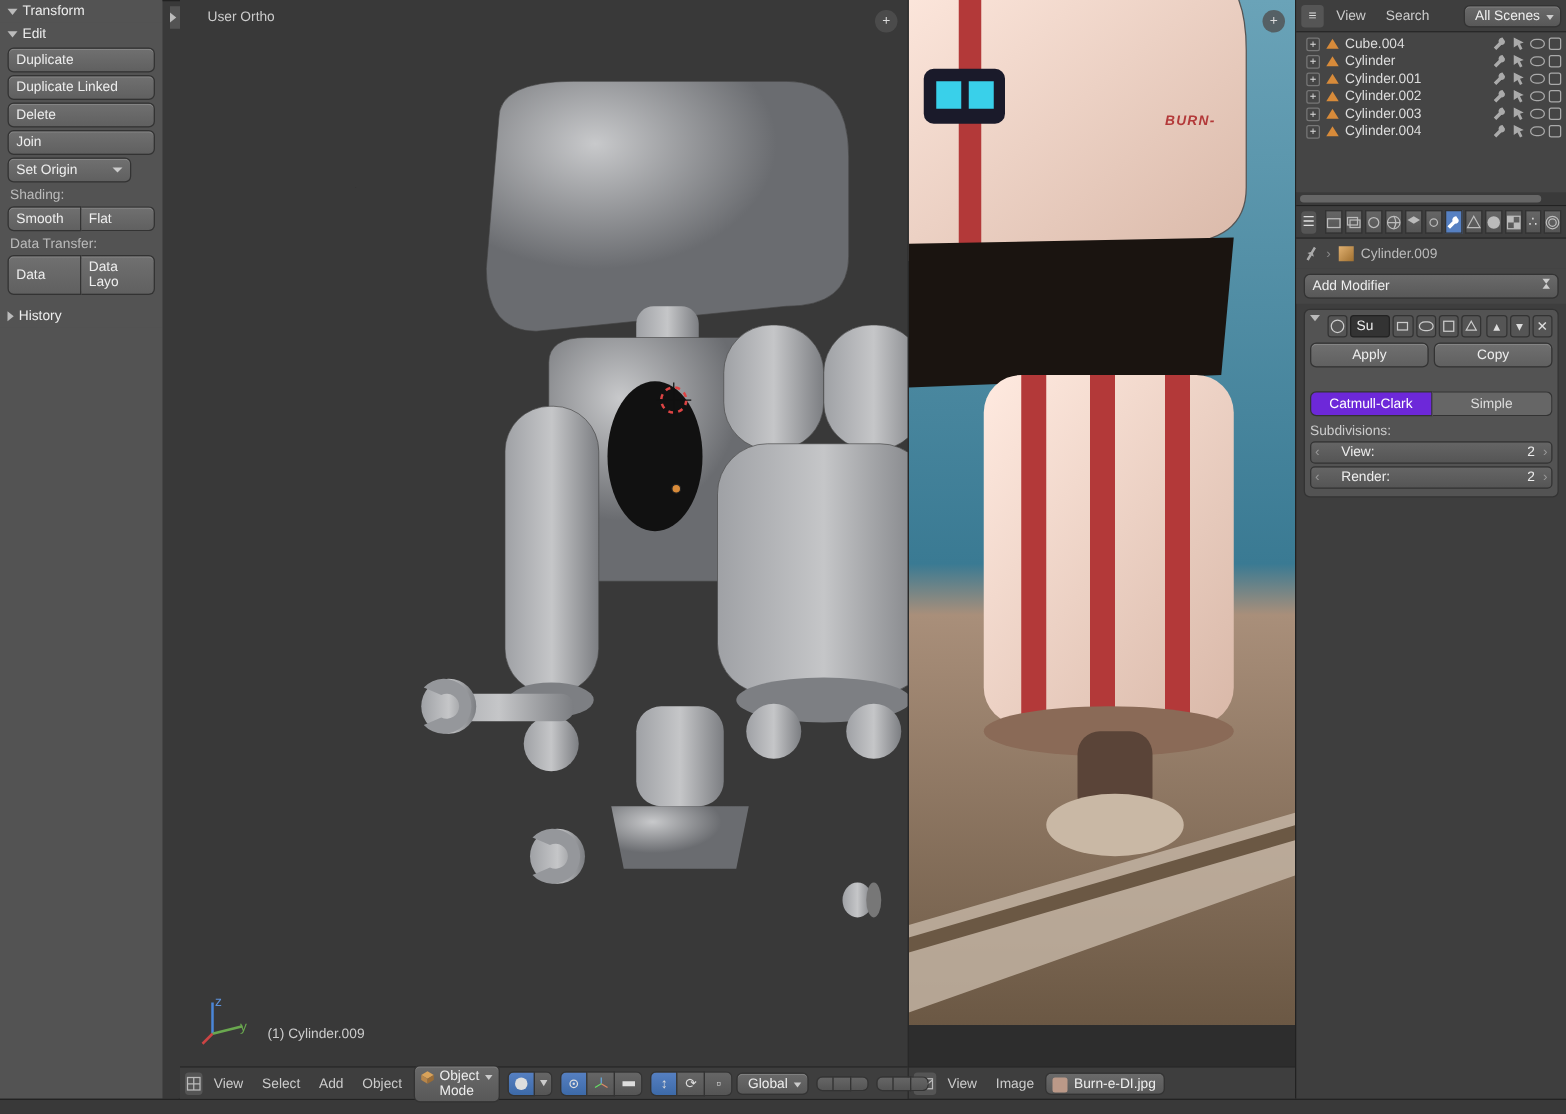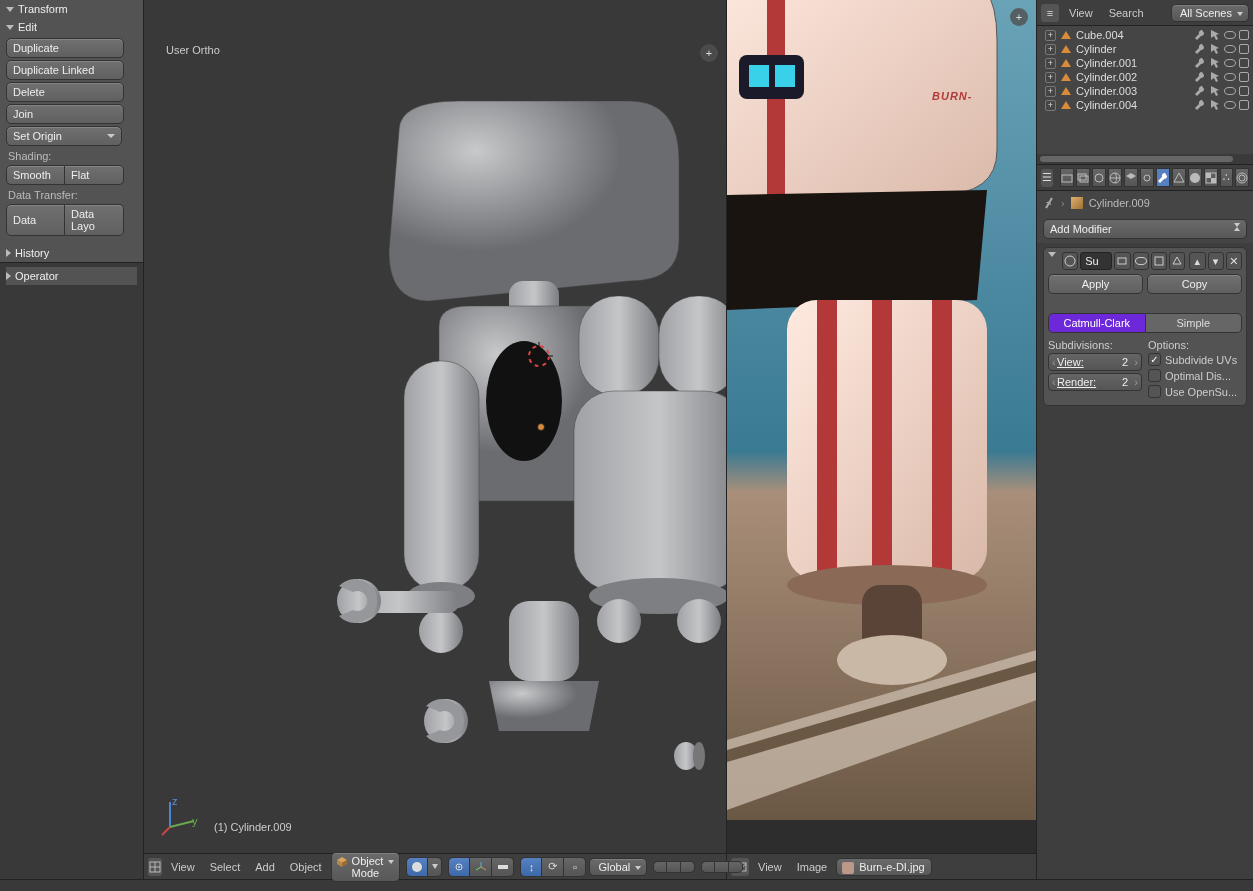--- a/index.html
+++ b/index.html
@@ -1,40 +1,40 @@
 <!DOCTYPE html>
 <html><head>
 <meta charset="utf-8">
 <style>
 * { box-sizing: border-box; margin: 0; padding: 0; font-family: sans-serif; font-size: 11px; user-select: none; }
 body { background: #393939; width: 1253px; height: 891px; overflow: hidden; display: flex; flex-direction: column; color: #ddd; }
 .main-area { flex: 1; display: flex; min-height: 0; }
 .main-area-bottom { height: 12px; background: #393939; border-top: 1px solid #222; }
 
 
-.tool-panel { width: 144px; background: #535353; border-right: 1px solid #222; display: flex; flex-direction: column; }
+.tool-panel { width: 144px; background: #535353; border-right: 1px solid #222; display: flex; flex-direction: row; }
 .panel-section-header { display: flex; align-items: center; padding: 3px 6px; background: #535353; cursor: pointer; }
 .tri-down { width: 0; height: 0; border-left: 4px solid transparent; border-right: 4px solid transparent; border-top: 5px solid #bbb; margin-right: 4px; }
 .tri-right { width: 0; height: 0; border-top: 4px solid transparent; border-bottom: 4px solid transparent; border-left: 5px solid #bbb; margin-right: 4px; }
 .panel-section-header span { font-weight: 500; color: #eee; }
 .panel-body { padding: 2px 6px 6px 6px; }
 .btn { background: linear-gradient(#707070, #606060); border: 1px solid #333; border-radius: 5px; padding: 3px 6px; color: #eee; cursor: pointer; display: inline-flex; align-items: center; margin-bottom: 2px; text-align: left; width: 118px; box-shadow: inset 0 1px rgba(255,255,255,0.15); }
 .btn-row { display: flex; gap: 0; }
 .btn-row .btn { border-radius: 0; margin-bottom: 2px; }
 .btn-row .btn:first-child { border-radius: 5px 0 0 5px; }
 .btn-row .btn:last-child { border-radius: 0 5px 5px 0; border-left: 0; }
-.btn-dropdown { width: 116px; justify-content: space-between; }
+.btn-dropdown { width: 99px; justify-content: space-between; }
 .btn-dropdown::after { content: ''; width: 0; height: 0; border-left: 4px solid transparent; border-right: 4px solid transparent; border-top: 4px solid #ccc; }
 .small-label { color: #bbb; padding: 2px 0 3px 2px; }
 
 .operator-panel { flex: 1; background: #393939; border-top: 1px solid #222; padding: 4px 6px; }
 
 
 .viewport-col { flex: 1; display: flex; flex-direction: column; min-width: 0; position: relative; }
-.viewport { flex: 1; background: #393939; position: relative; overflow: hidden; margin-top: 36px; }
+.viewport { flex: 1; background: #393939; position: relative; overflow: hidden; }
 .vp-label { position: absolute; top: 8px; left: 22px; color: #ccc; }
 .vp-obj-label { position: absolute; bottom: 20px; left: 70px; color: #ccc; }
 .vp-plus { position: absolute; top: 8px; right: 8px; width: 18px; height: 18px; border-radius: 9px; background: rgba(80,80,80,0.8); display: flex; align-items: center; justify-content: center; color: #ddd; cursor: pointer; }
 
 .robot { position: absolute; left: 165px; top: 65px; }
 .axis { position: absolute; left: 16px; bottom: 16px; width: 40px; height: 40px; }
 .grid-lines { position: absolute; inset: 0; }
 
 .viewport-header { height: 26px; background: #3e3e3e; border-top: 1px solid #222; display: flex; align-items: center; gap: 3px; padding: 0 4px; }
 .vh-icon { width: 18px; height: 18px; border-radius: 3px; display: flex; align-items: center; justify-content: center; background: #555; cursor: pointer; }
@@ -94,21 +94,21 @@
 .toggle-row .tbtn:first-child { border-radius: 5px 0 0 5px; }
 .toggle-row .tbtn:last-child { border-radius: 0 5px 5px 0; border-left: 0; }
 .tbtn.active { background: #6d28d9; color: #fff; }
 .tbtn.inactive { background: #666; }
 .mod-cols { display: flex; gap: 6px; }
 .mod-col { flex: 1; }
 .field-label { color: #ccc; padding: 2px 0; }
 .numfield { background: linear-gradient(#656565,#555); border: 1px solid #333; border-radius: 4px; padding: 2px 4px; display: flex; justify-content: space-between; color: #eee; margin-bottom: 2px; cursor: ew-resize; position: relative; }
 .numfield::before{content:'‹';position:absolute;left:3px;color:#999;}
 .numfield::after{content:'›';position:absolute;right:3px;color:#999;}
-.numfield span:first-child{margin-left:4px;text-decoration:underline;}
+.numfield span:first-child{margin-left:20px;}
 .numfield span:last-child{margin-right:9px;}
 .checkbox-row { display: flex; align-items: center; gap: 4px; margin-bottom: 3px; color: #ccc; }
 .checkbox { width: 13px; height: 13px; border: 1px solid #333; border-radius: 3px; background: #555; display: flex; align-items: center; justify-content: center; }
 .checkbox.checked::after { content: '✓'; font-size: 10px; color: #fff; }
 svg{display:block;}
 </style>
 </head>
 <body>
 
 <div class="main-area">
@@ -620,34 +620,19 @@
             <div class="field-label">Subdivisions:</div>
             <div class="numfield">
                 <span>View:</span>
                 <span>2</span>
               </div>
             <div class="numfield">
                 <span>Render:</span>
                 <span>2</span>
               </div>
           </div>
-          <div class="mod-col">
-            <div class="field-label">Options:</div>
-            <div class="checkbox-row">
-                <span class="checkbox checked"></span>
-                <span>Subdivide UVs</span>
-              </div>
-            <div class="checkbox-row">
-                <span class="checkbox"></span>
-                <span>Optimal Dis...</span>
-              </div>
-            <div class="checkbox-row">
-                <span class="checkbox"></span>
-                <span>Use OpenSu...</span>
-              </div>
-          </div>
         </div>
       </div>
 
     </div>
   </div>
 </div>
 <div class="main-area-bottom"></div>
 
 </body></html>

